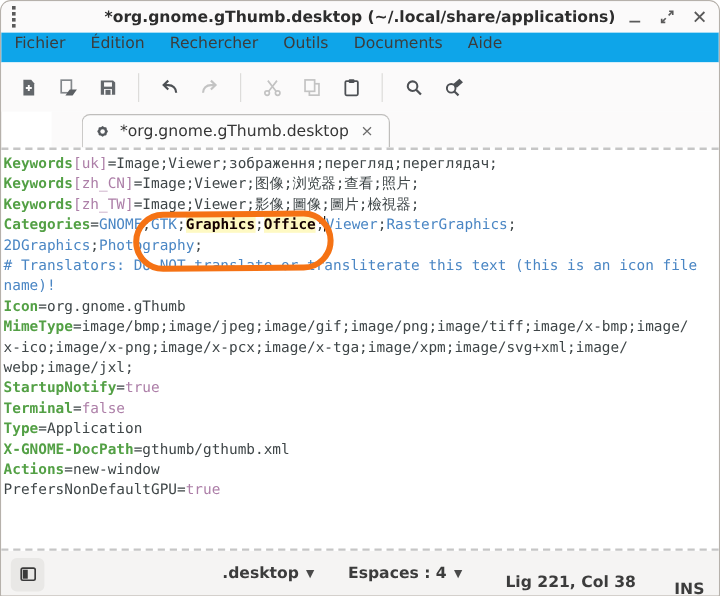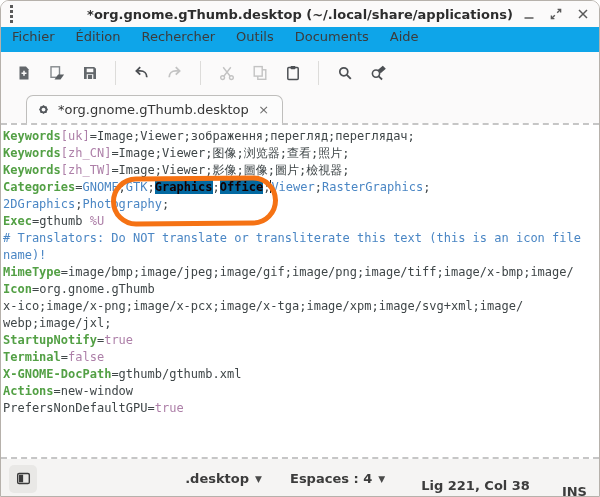--- a/index.html
+++ b/index.html
@@ -22,37 +22,37 @@
   .winctl { position:absolute; right:8px; top:0; height:26px; display:flex; align-items:center; gap:11px; }
   .winctl .btn { width:16px; height:16px; display:flex; align-items:center; justify-content:center; cursor:default; }
   
   .menubar { height:25px; background:#0ea5e9; display:flex; align-items:flex-start; padding-left:8px; gap:15px; }
   .menu-item { font-size:13px; color:#3c3c3c; padding:2px 3px; }
   
   .toolbar { height:41px; background:#fbfafa; display:flex; align-items:center; padding-left:6px; }
   .tbtn { width:29px; height:29px; display:flex; align-items:center; justify-content:center; border-radius:4px; margin:0 2px; }
   .tsep { width:1px; height:24px; background:#dddcda; margin:0 9px; }
   
-  .tabstrip { height:30px; background:#fbfafa; display:flex; align-items:flex-end; padding-left:25px; }
+  .tabstrip { height:30px; background:#fbfafa; display:flex; align-items:flex-end; padding-left:25px;margin-left:42px; }
   .tab { height:28px; display:flex; align-items:center; gap:7px; padding:0 10px 0 9px;
          background:#fcfcfc; border:1px solid #bfbebc; border-bottom:none; border-radius:7px 7px 0 0; }
   .tab-label { font-size:13px; color:#363636; }
   .tab-close { color:#6e6e6e; font-size:13px; width:16px; height:16px; display:flex; align-items:center; justify-content:center; }
   
   .editor { height:336px; background:#ffffff; border-top:2px dashed #c6c6c6; border-bottom:2px dashed #c6c6c6;
             padding:3px 0 0 2px; overflow:hidden; cursor:text; position:relative;
             font-family:"DejaVu Sans Mono","Liberation Mono",monospace; font-size:12px; line-height:17px; }
   .line { white-space:pre; height:17px; }
   .k { color:#53a045; font-weight:bold; }
   .l { color:#ad7fa8; }
   .v { color:#3f4648; }
   .b { color:#4a86c4; }
   .p { color:#ad7fa8; }
   .c { color:#4a86c4; }
-  .r { background:#0369a1; color:#140000; font-weight:bold; }
+  .r { background:#fef9c3; color:#140000; font-weight:bold; }
   .caret { display:inline-block; width:1px; height:13px; background:#1a1a1a; vertical-align:-2px; }
   
   .annotation { position:absolute; left:110px; top:175px; width:167px; height:50px;
                 border:5px solid #f57214; border-radius:30px; pointer-events:none; z-index:5;
                 transform:rotate(-0.5deg); }
   
   .statusbar { height:39px; background:#f5f4f3; display:flex; align-items:center; padding:0 12px 0 8px; }
   .panel-toggle { width:28px; height:28px; background:#e9e8e6; border-radius:5px;
                   display:flex; align-items:center; justify-content:center; }
   .status-right { margin-left:auto; display:flex; align-items:center; gap:0; font-size:13px; color:#3c3c3c;font-weight:bold; }
@@ -187,29 +187,29 @@
     <span class="tab-close">×</span>
   </div>
 </div>
 
 <div class="editor">
     <div class="line"><span class="k">Keywords</span><span class="l">[uk]</span><span class="v">=Image;Viewer;зображення;перегляд;переглядач;</span></div>
     <div class="line"><span class="k">Keywords</span><span class="l">[zh_CN]</span><span class="v">=Image;Viewer;图像;浏览器;查看;照片;</span></div>
     <div class="line"><span class="k">Keywords</span><span class="l">[zh_TW]</span><span class="v">=Image;Viewer;影像;圖像;圖片;檢視器;</span></div>
     <div class="line"><span class="k">Categories</span><span class="v">=</span><span class="b">GNOME</span><span class="v">;</span><span class="b">GTK</span><span class="v">;</span><span class="r">Graphics</span><span class="v">;</span><span class="r">Office</span><span class="v">;</span><span class="caret"></span><span class="b">Viewer</span><span class="v">;</span><span class="b">RasterGraphics</span><span class="v">;</span></div>
     <div class="line"><span class="b">2DGraphics</span><span class="v">;</span><span class="b">Photography</span><span class="v">;</span></div>
-    <div class="line"><span class="k">Exec</span><span class="v">=gthumb </span><span class="p">%U</span></div>
     <div class="line"><span class="c"># Translators: Do NOT translate or transliterate this text (this is an icon file</span></div>
     <div class="line"><span class="c">name)!</span></div>
+    <div class="line"><span class="k">Icon</span><span class="v">=org.gnome.gThumb</span></div>
     <div class="line"><span class="k">MimeType</span><span class="v">=image/bmp;image/jpeg;image/gif;image/png;image/tiff;image/x-bmp;image/</span></div>
-    <div class="line"><span class="k">Icon</span><span class="v">=org.gnome.gThumb</span></div>
     <div class="line"><span class="v">x-ico;image/x-png;image/x-pcx;image/x-tga;image/xpm;image/svg+xml;image/</span></div>
     <div class="line"><span class="v">webp;image/jxl;</span></div>
     <div class="line"><span class="k">StartupNotify</span><span class="v">=</span><span class="p">true</span></div>
     <div class="line"><span class="k">Terminal</span><span class="v">=</span><span class="p">false</span></div>
+    <div class="line"><span class="k">Type</span><span class="v">=Application</span></div>
     <div class="line"><span class="k">X-GNOME-DocPath</span><span class="v">=gthumb/gthumb.xml</span></div>
     <div class="line"><span class="k">Actions</span><span class="v">=new-window</span></div>
     <div class="line"><span class="v">PrefersNonDefaultGPU=</span><span class="p">true</span></div>
   </div>
 
 <div class="annotation" style="border-color: rgb(245, 114, 20);"></div>
 
 <div class="statusbar">
   <span class="panel-toggle">
     <svg width="15" height="15" viewBox="0 0 16 16">

